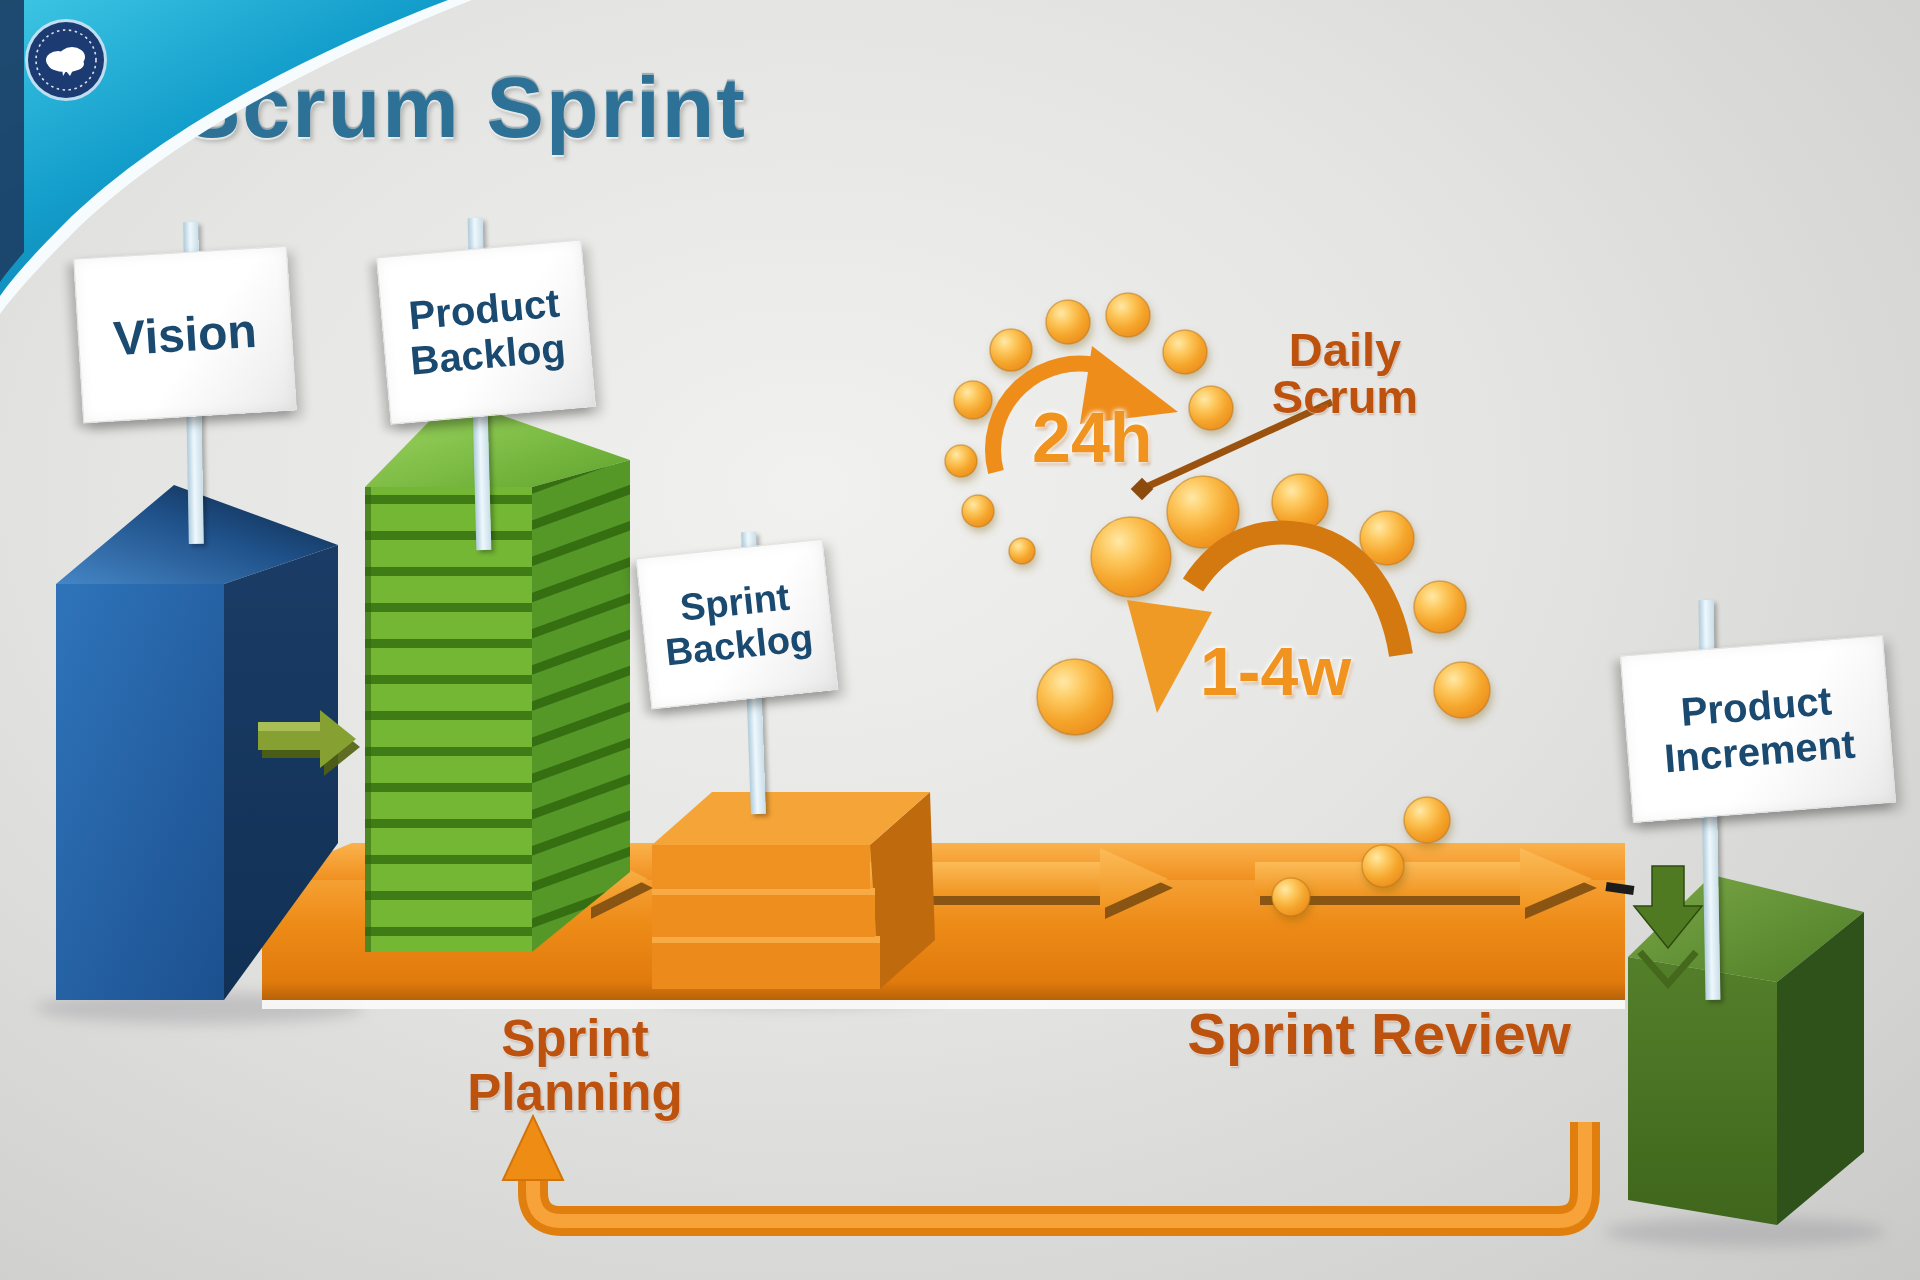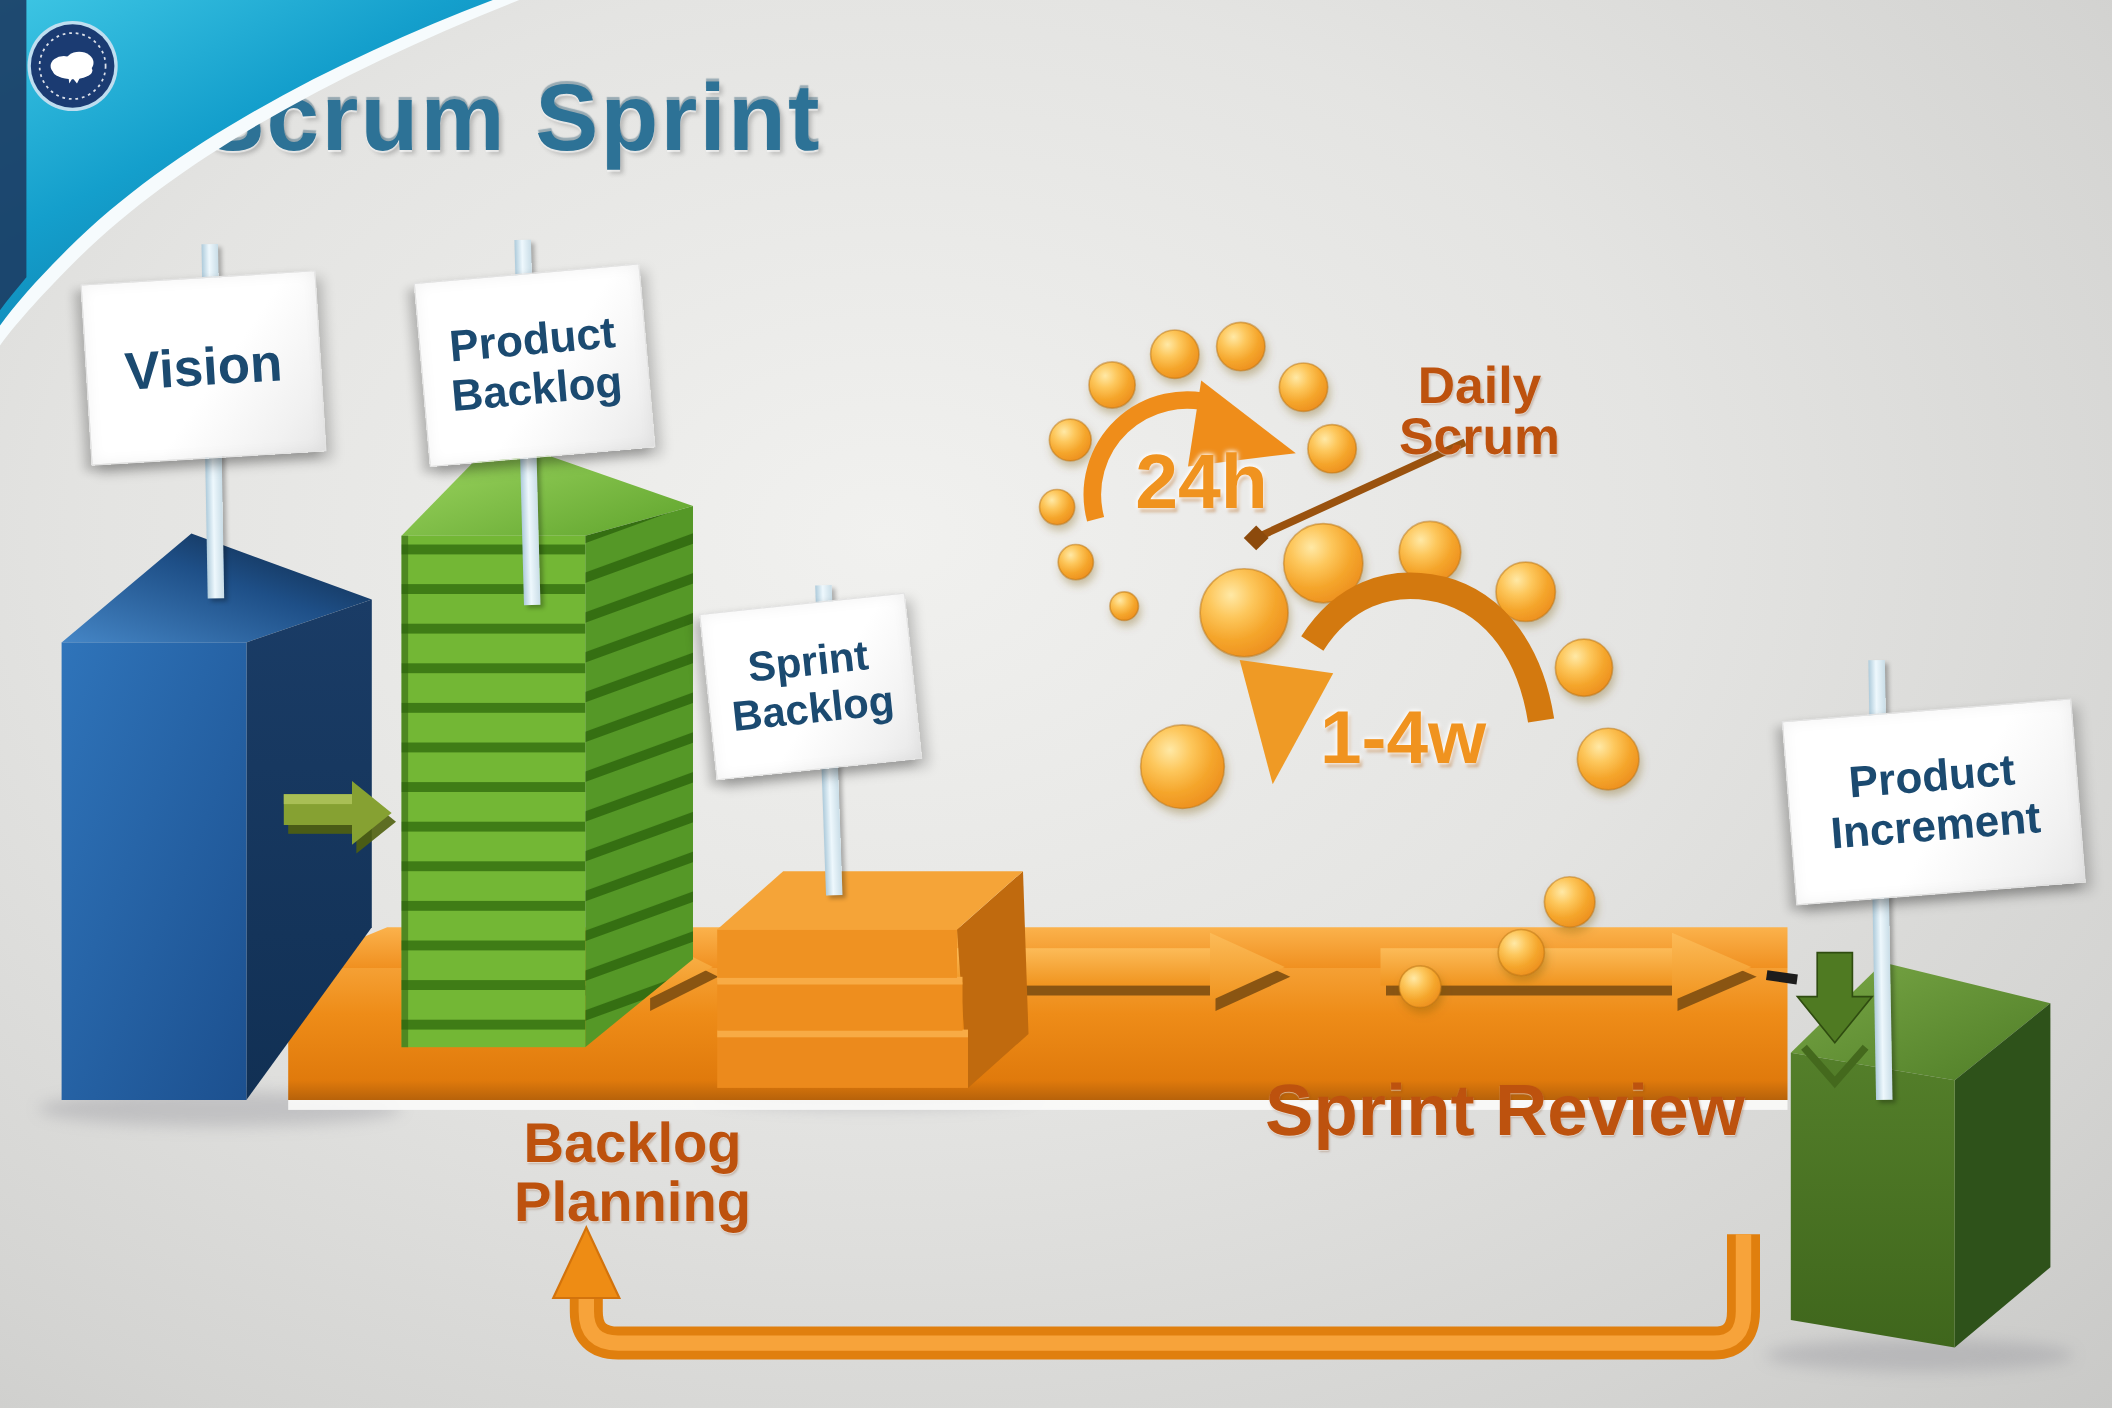--- a/index.html
+++ b/index.html
@@ -254,18 +254,18 @@
   <div class="abs sign" style="left:643px;top:548px;width:186px;height:150px;font-size:38px;transform:rotate(-6deg);">
     <div class="lbl">Sprint Backlog</div>
   </div>
   <div class="abs sign" style="left:1626px;top:645px;width:262px;height:166px;font-size:40px;transform:rotate(-4.5deg);">
     <div class="lbl">Product Increment</div>
   </div>
 
   <div class="abs glow-orange z8" style="left:1032px;top:398px;font-size:70px;text-align:right;">24h</div>
   <div class="abs glow-orange z8" style="left:1200px;top:632px;font-size:68px;">1-4w</div>
   <div class="abs rust z8" style="left:1245px;top:326px;width:200px;font-size:47px;line-height:1.0;text-align:center;">Daily Scrum</div>
-  <div class="abs rust z8" style="left:420px;top:1012px;width:310px;font-size:51px;line-height:1.06;text-align:center;">Backlog Planning</div>
-  <div class="abs rust z8" style="left:1150px;top:976px;width:458px;font-size:66px;line-height:1.02;text-align:left;">
+  <div class="abs rust z8" style="left:420px;top:1012px;width:310px;font-size:51px;line-height:1.06;text-align:center;">Sprint Planning</div>
+  <div class="abs rust z8" style="left:1150px;top:1004px;width:458px;font-size:58px;line-height:1.02;text-align:center;">
     <div>Sprint Review</div>
   </div>
 
 </div>
 
 </body></html>

